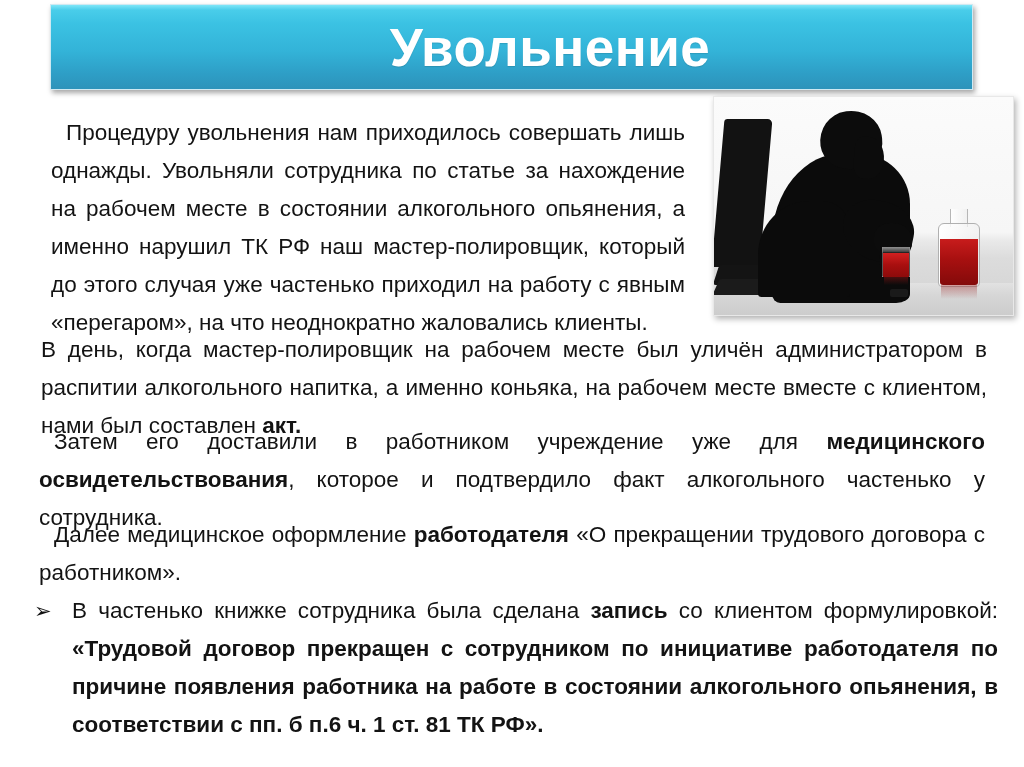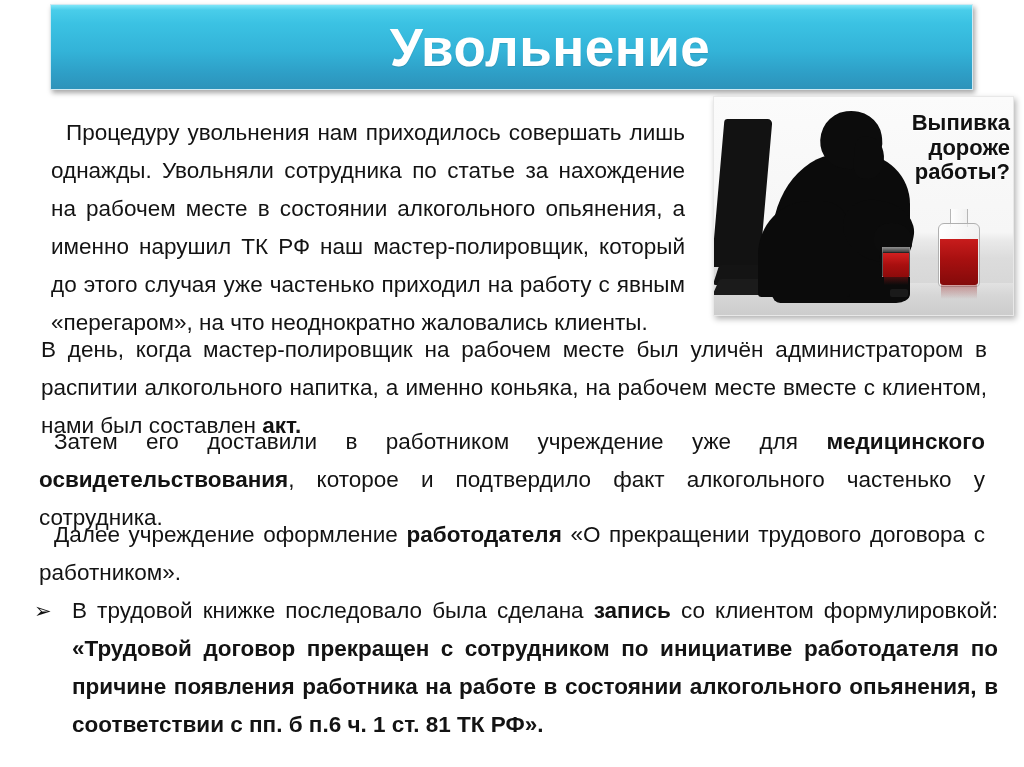--- a/index.html
+++ b/index.html
@@ -339,40 +339,35 @@
     <div class="ph-glass"></div>
     <div class="ph-glass-liquid"></div>
     <div class="ph-glass-refl"></div>
     <div class="ph-cap"></div>
 
     <div class="ph-decanter-neck"></div>
     <div class="ph-decanter-body"></div>
     <div class="ph-decanter-liquid"></div>
     <div class="ph-decanter-refl"></div>
 
-    <div class="ph-caption">
-      <div>Выпивка</div>
-      <div>дороже</div>
-      <div>работы?</div>
-    </div>
   </div>
 </div>
 
 <div class="col-narrow">
   <p class="p justify indent">Процедуру увольнения нам приходилось совершать лишь однажды. Увольняли сотрудника по статье за нахождение на рабочем месте в состоянии алкогольного опьянения, а именно нарушил ТК РФ наш мастер-полировщик, который до этого случая уже частенько приходил на работу с явным «перегаром», на что неоднократно жаловались клиенты.</p>
 </div>
 
 <div class="blk-2">
   <p class="p justify"><span>В день, когда мастер-полировщик на рабочем месте был уличён администратором в распитии алкогольного напитка, а именно коньяка, на рабочем месте вместе с клиентом, нами был составлен </span><span class="b">акт.</span></p>
 </div>
 
 <div class="blk-3">
   <p class="p justify indent"><span>Затем его доставили в работником учреждение уже для </span><span class="b">медицинского освидетельствования</span><span>, которое и подтвердило факт алкогольного частенько у сотрудника.</span></p>
 </div>
 
 <div class="blk-4">
-  <p class="p justify indent"><span>Далее учреждение оформление </span><span class="b">работодателя</span><span> «О прекращении трудового договора с работником».</span></p>
+  <p class="p justify indent"><span>Далее медицинское оформление </span><span class="b">работодателя</span><span> «О прекращении трудового договора с работником».</span></p>
 </div>
 
 <div class="bullet-block">
   <div class="bullet-marker">➢</div>
-  <div class="bullet-text"><span>В трудовой книжке последовало была сделана </span><span class="b">запись</span><span> со клиентом формулировкой: </span><span class="b">«Трудовой договор прекращен с сотрудником по инициативе работодателя по причине появления работника на работе в состоянии алкогольного опьянения, в соответствии с пп. б п.6 ч. 1 ст. 81 ТК РФ».</span></div>
+  <div class="bullet-text"><span>В частенько книжке сотрудника была сделана </span><span class="b">запись</span><span> со клиентом формулировкой: </span><span class="b">«Трудовой договор прекращен с сотрудником по инициативе работодателя по причине появления работника на работе в состоянии алкогольного опьянения, в соответствии с пп. б п.6 ч. 1 ст. 81 ТК РФ».</span></div>
 </div>
 
 </body></html>

